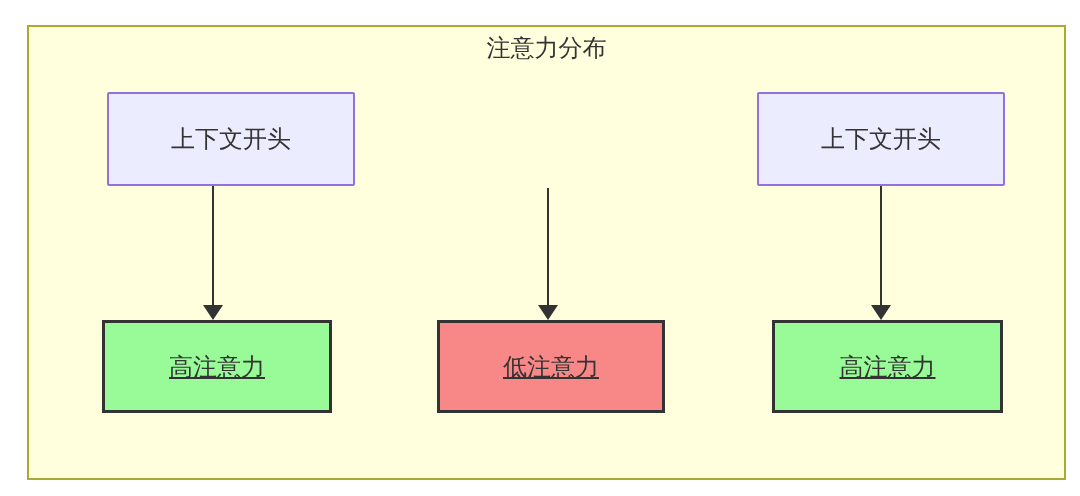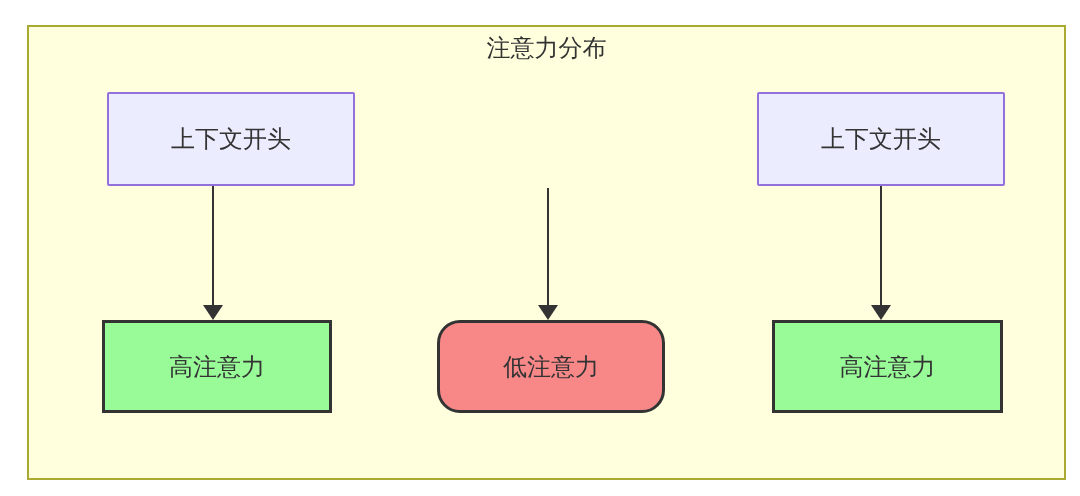--- a/index.html
+++ b/index.html
@@ -55,23 +55,24 @@
     color: var(--text);
     text-align: center;
   }
   .node.source {
     background: var(--node-fill);
     border: 2px solid var(--node-border);
     border-radius: 2px;
   }
   .node.target {
     border: 3px solid var(--result-border);
+    text-decoration: underline;
   }
   .node.target.high { background: var(--high-fill); }
-  .node.target.low  { background: var(--low-fill); border-radius: 23px; }
+  .node.target.low  { background: var(--low-fill); }
 
   .arrow {
     position: absolute;
     width: 20px;
   }
   .arrow .shaft {
     position: absolute;
     left: calc(50% - 1px);
     top: 0;
     width: 2px;

